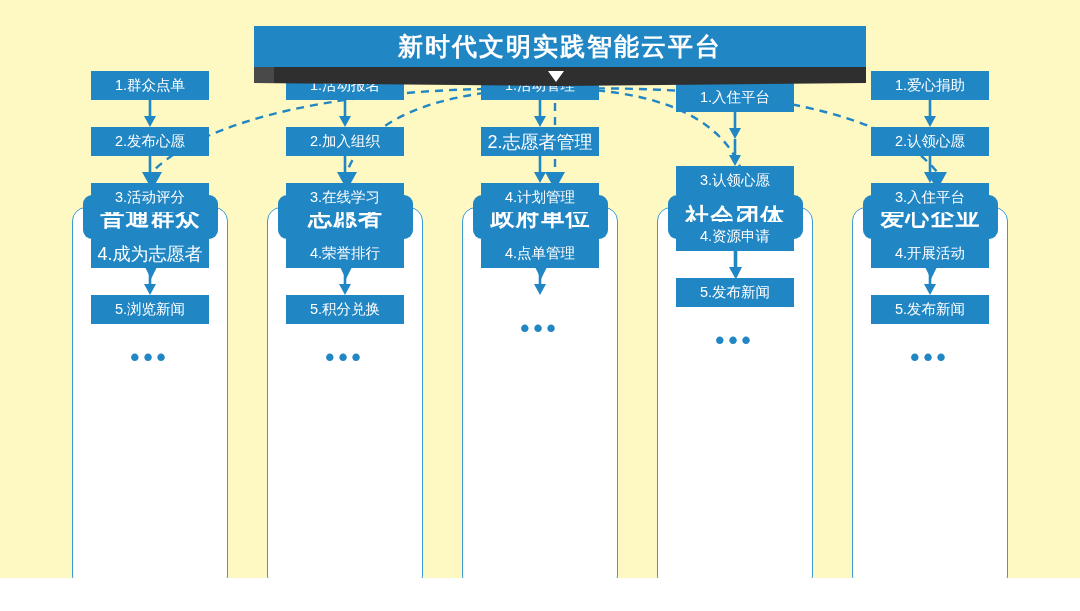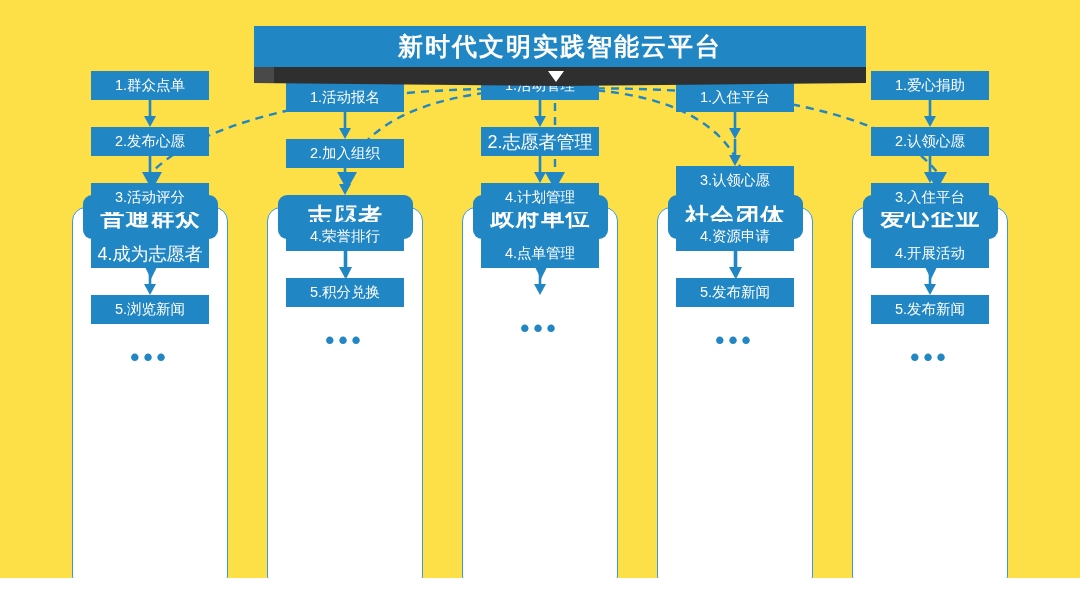--- a/index.html
+++ b/index.html
@@ -7,21 +7,21 @@
     padding: 0;
     background: #ffffff;
   }
   body {
     font-family: "Liberation Sans", "DejaVu Sans", sans-serif;
   }
   #canvas {
     position: relative;
     width: 1080px;
     height: 578px;
-    background: #fde047;
+    background: #fef9c3;
     overflow: hidden;
   }
 
   
   .title-bar {
     position: absolute;
     left: 254px;
     top: 26px;
     width: 612px;
     height: 41px;
@@ -309,38 +309,41 @@
         <svg width="14" height="27" viewBox="0 0 14 27" xmlns="http://www.w3.org/2000/svg">
           <line x1="7" y1="0" x2="7" y2="18" stroke="#2186c4" stroke-width="2.6"></line>
           <polygon points="1,16 13,16 7,27" fill="#2186c4"></polygon>
         </svg>
       </div>
       <div class="step">
         <span class="step-text">5.浏览新闻</span>
       </div>
       <div class="ellipsis">•••</div>
     </div>
-  <div class="items" style="left: 345px; top: 71px; position: absolute; transform: translateX(-50%); margin-top: 12px;">
+  <div class="items" style="left: 345px; top: 71px; position: absolute; transform: translateX(-50%);">
       <div class="step">
         <span class="step-text">1.活动报名</span>
       </div>
       <div class="down-arrow">
         <svg width="14" height="27" viewBox="0 0 14 27" xmlns="http://www.w3.org/2000/svg">
           <line x1="7" y1="0" x2="7" y2="18" stroke="#2186c4" stroke-width="2.6"></line>
           <polygon points="1,16 13,16 7,27" fill="#2186c4"></polygon>
         </svg>
       </div>
       <div class="step">
         <span class="step-text">2.加入组织</span>
       </div>
       <div class="down-arrow">
         <svg width="14" height="27" viewBox="0 0 14 27" xmlns="http://www.w3.org/2000/svg">
           <line x1="7" y1="0" x2="7" y2="18" stroke="#2186c4" stroke-width="2.6"></line>
           <polygon points="1,16 13,16 7,27" fill="#2186c4"></polygon>
         </svg>
+      </div>
+      <div class="step">
+        <span class="step-text">3.在线学习</span>
       </div>
       <div class="down-arrow">
         <svg width="14" height="27" viewBox="0 0 14 27" xmlns="http://www.w3.org/2000/svg">
           <line x1="7" y1="0" x2="7" y2="18" stroke="#2186c4" stroke-width="2.6"></line>
           <polygon points="1,16 13,16 7,27" fill="#2186c4"></polygon>
         </svg>
       </div>
       <div class="step">
         <span class="step-text">4.荣誉排行</span>
       </div>

